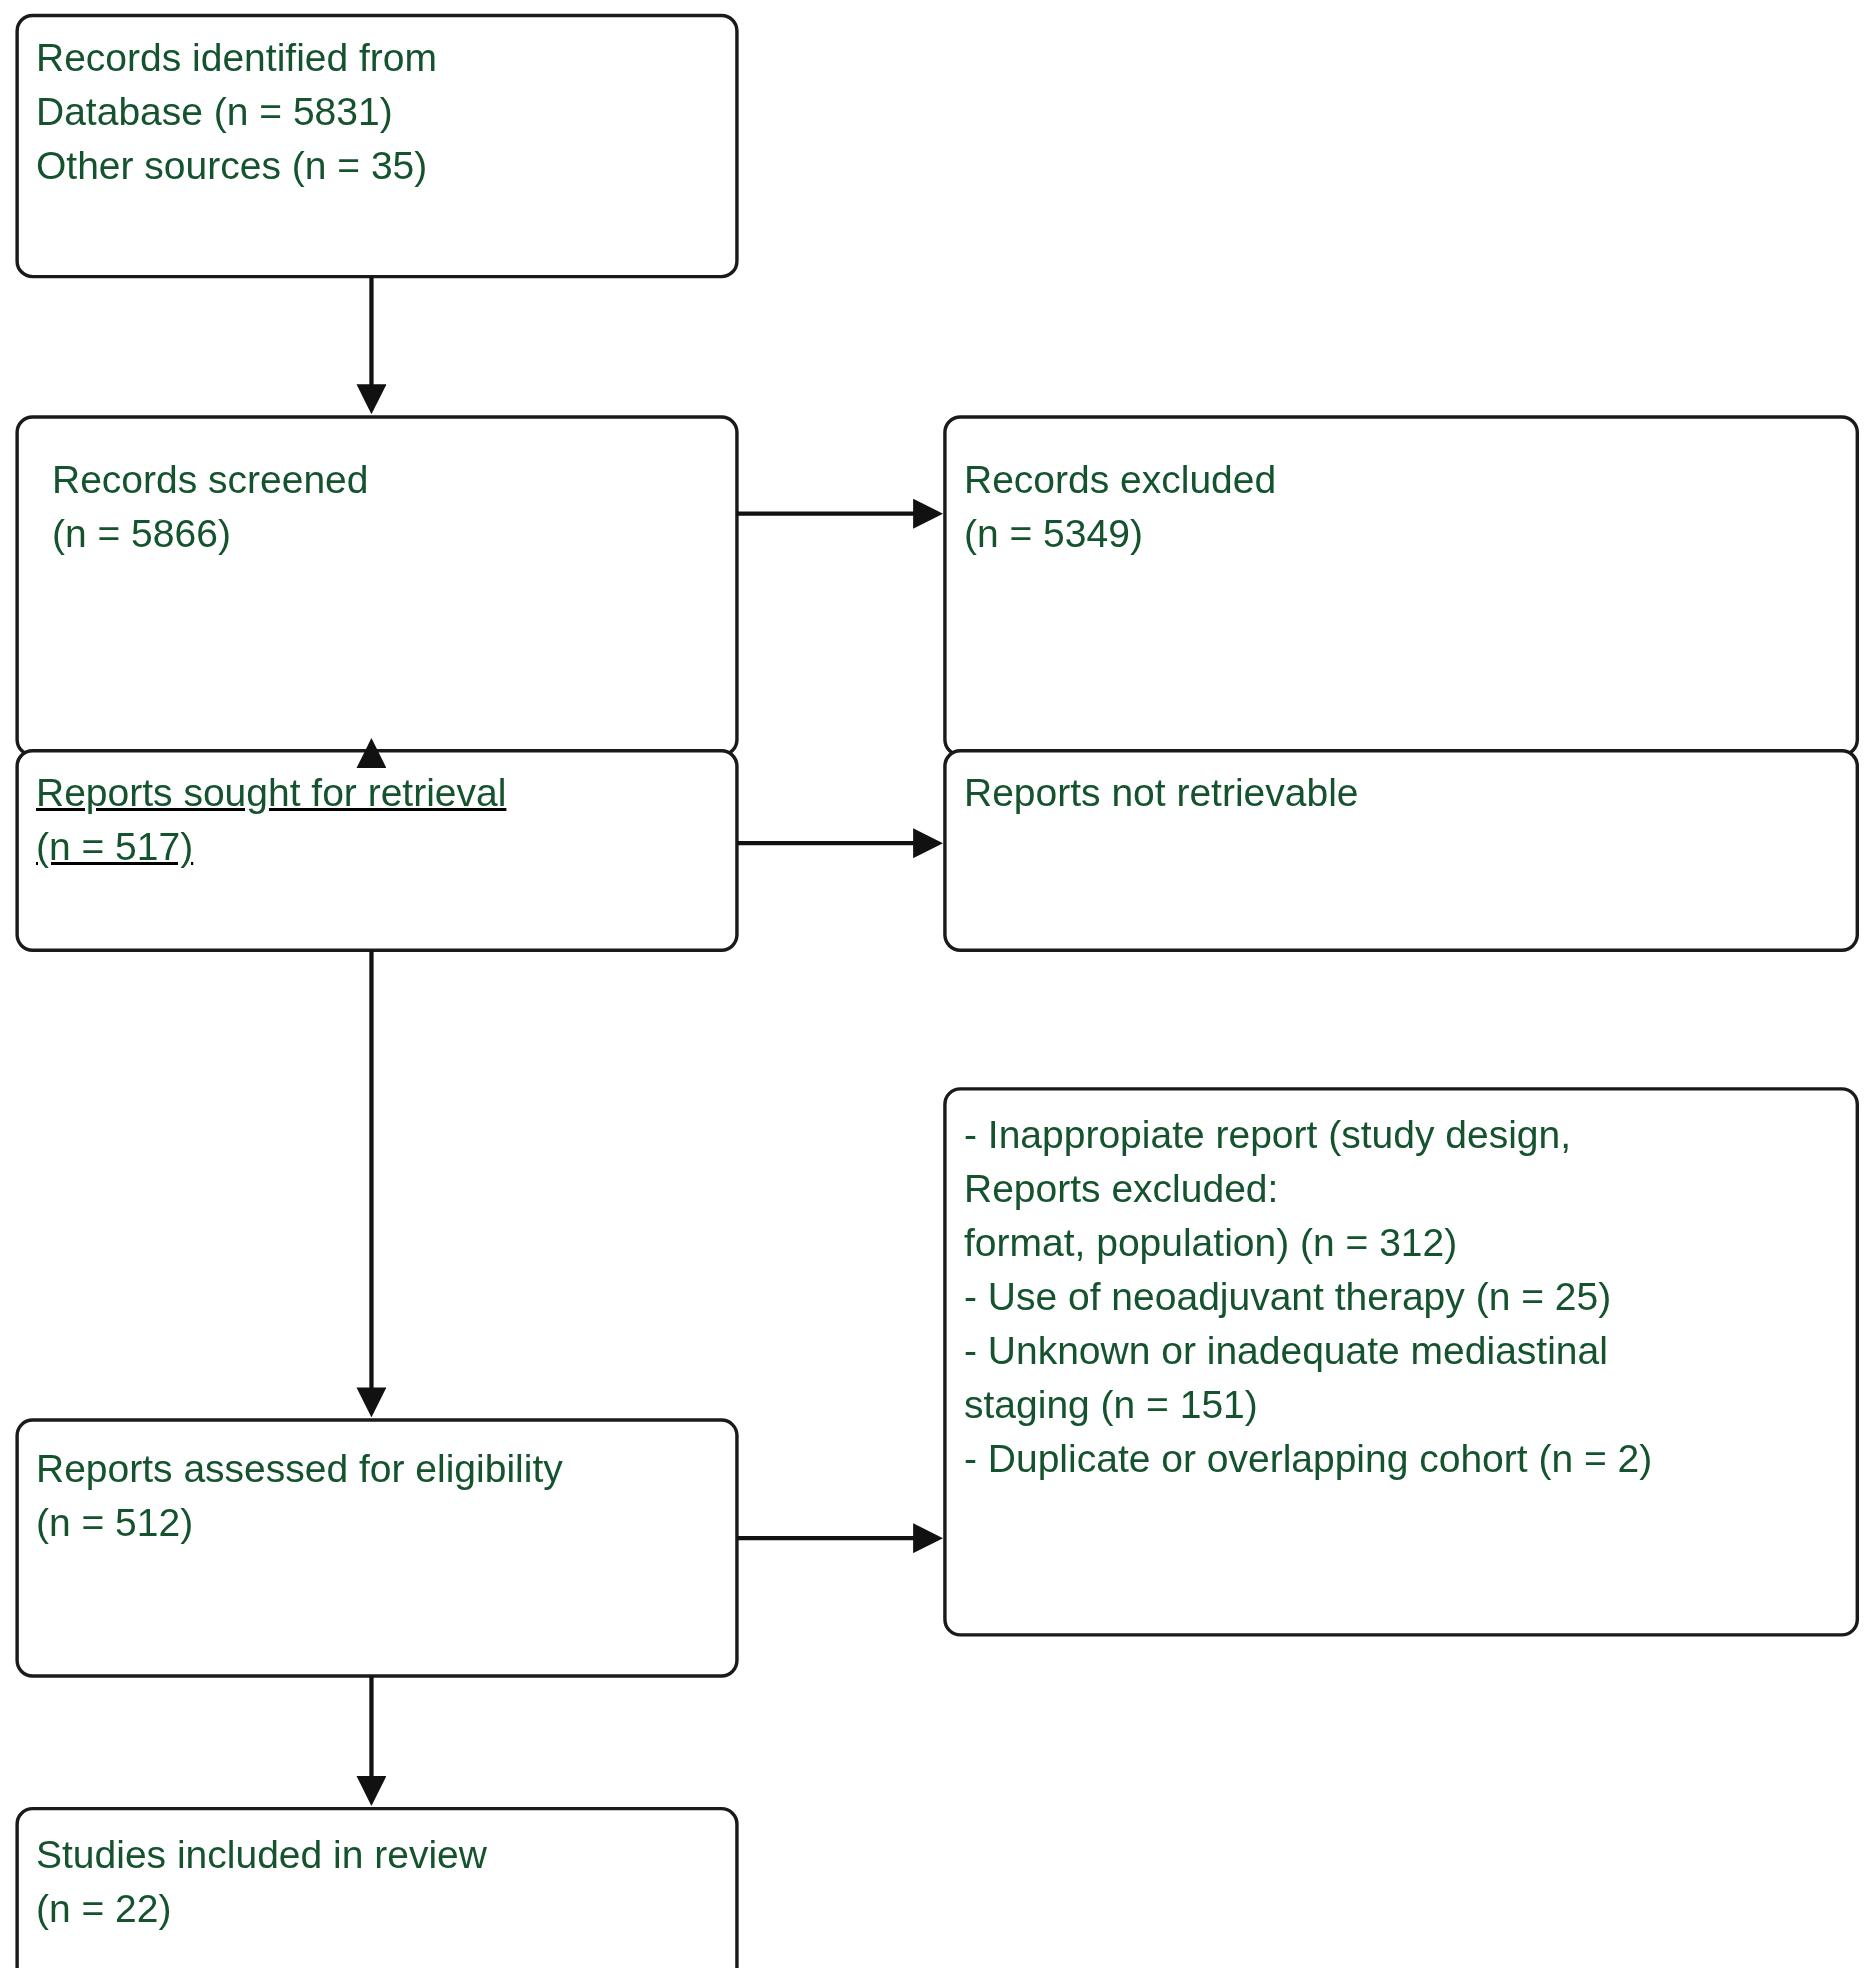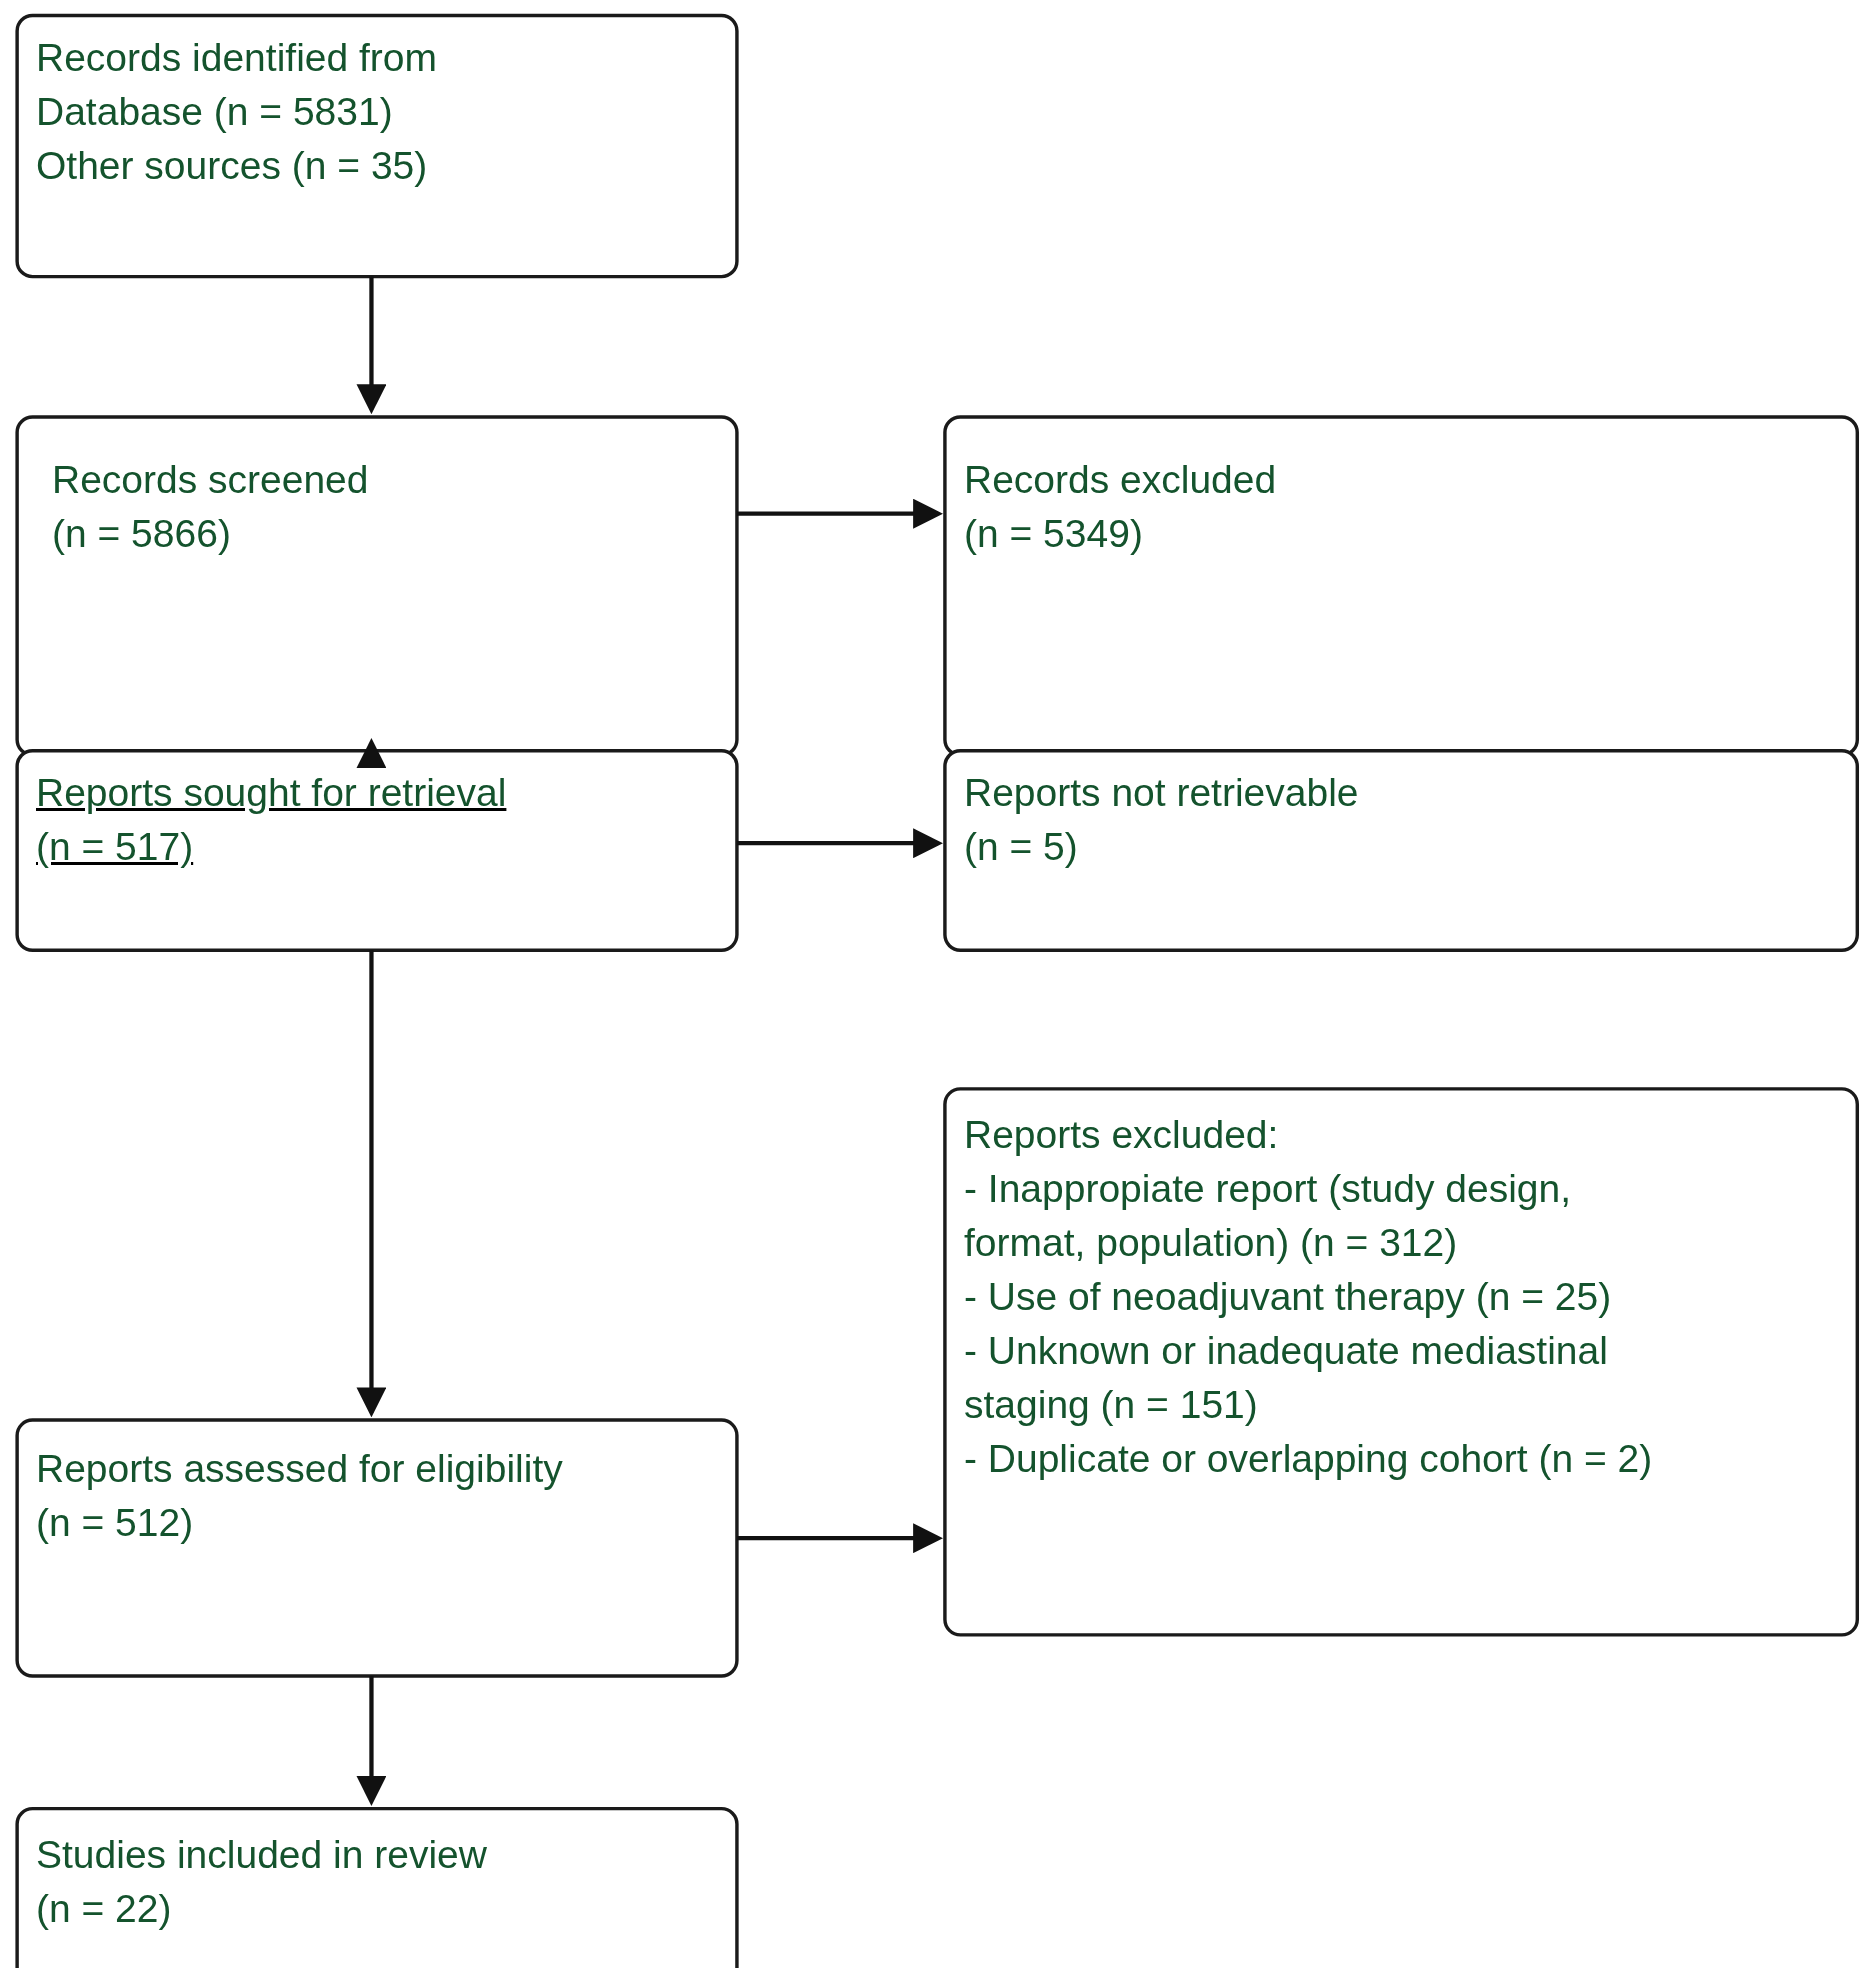--- a/index.html
+++ b/index.html
@@ -128,28 +128,27 @@
   <div class="box-node" style="left:17px; top:751px; width:720px; height:199px;">
     <div class="box-lines" style="padding-top:15.4px;text-decoration:underline;">
       <div class="line">Reports sought for retrieval</div>
       <div class="line">(n = 517)</div>
     </div>
   </div>
 
   <div class="box-node" style="left:945px; top:751px; width:913px; height:199px;">
     <div class="box-lines" style="padding-top:15.4px;">
       <div class="line">Reports not retrievable</div>
-      <div class="line">(n = 5)</div>
     </div>
   </div>
 
   <div class="box-node" style="left:945px; top:1089px; width:913px; height:546px;">
     <div class="box-lines" style="padding-top:19px;">
+      <div class="line">- Inappropiate report (study design,</div>
       <div class="line">Reports excluded:</div>
-      <div class="line">- Inappropiate report (study design,</div>
       <div class="line">format, population) (n = 312)</div>
       <div class="line">- Use of neoadjuvant therapy (n = 25)</div>
       <div class="line">- Unknown or inadequate mediastinal</div>
       <div class="line">staging (n = 151)</div>
       <div class="line">- Duplicate or overlapping cohort (n = 2)</div>
     </div>
   </div>
 
   <div class="box-node" style="left:17px; top:1420px; width:720px; height:180px;">
     <div class="box-lines" style="padding-top:22px;">

